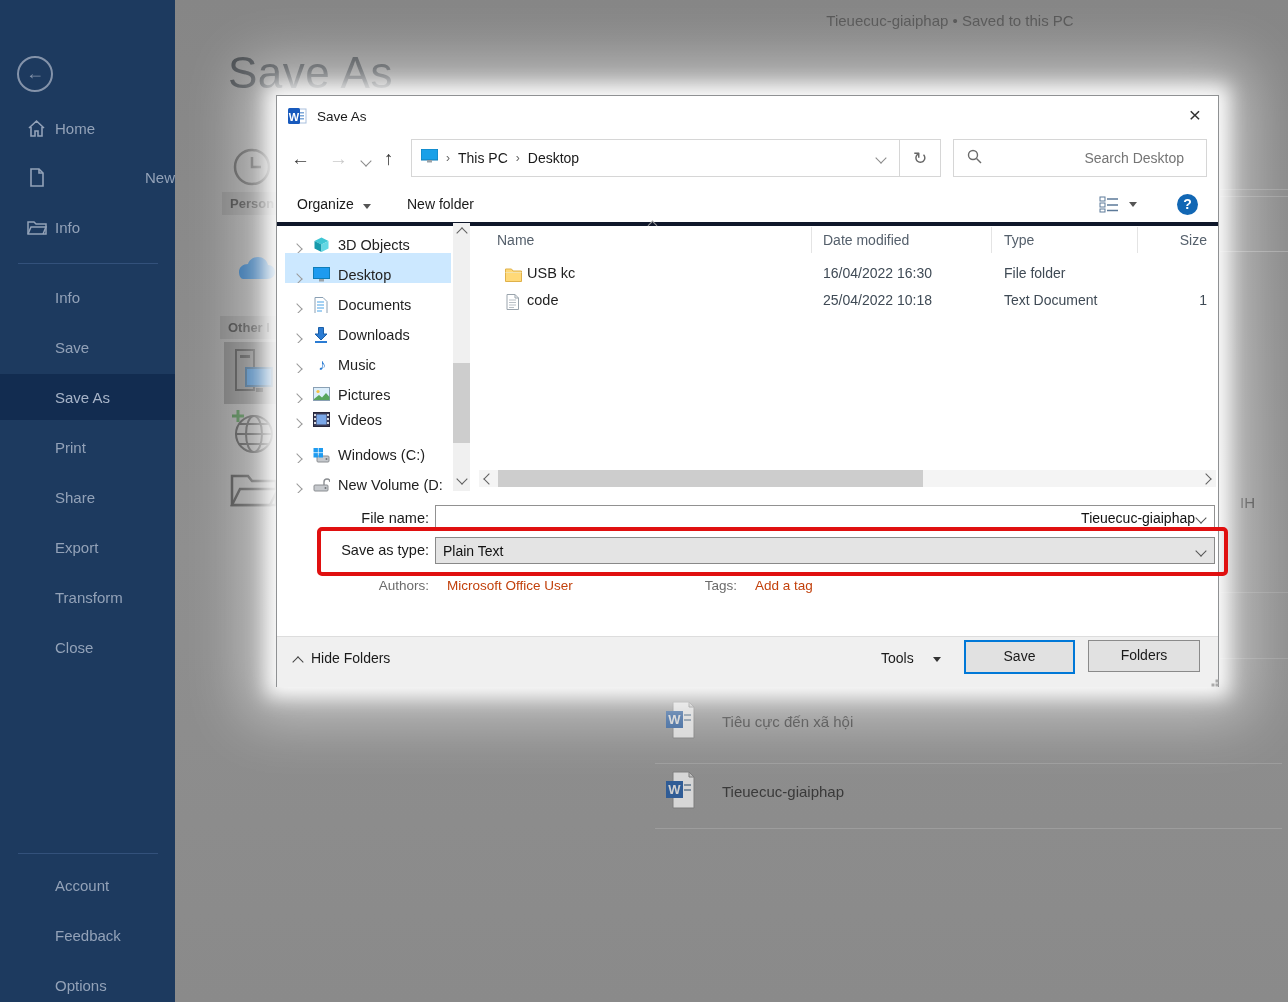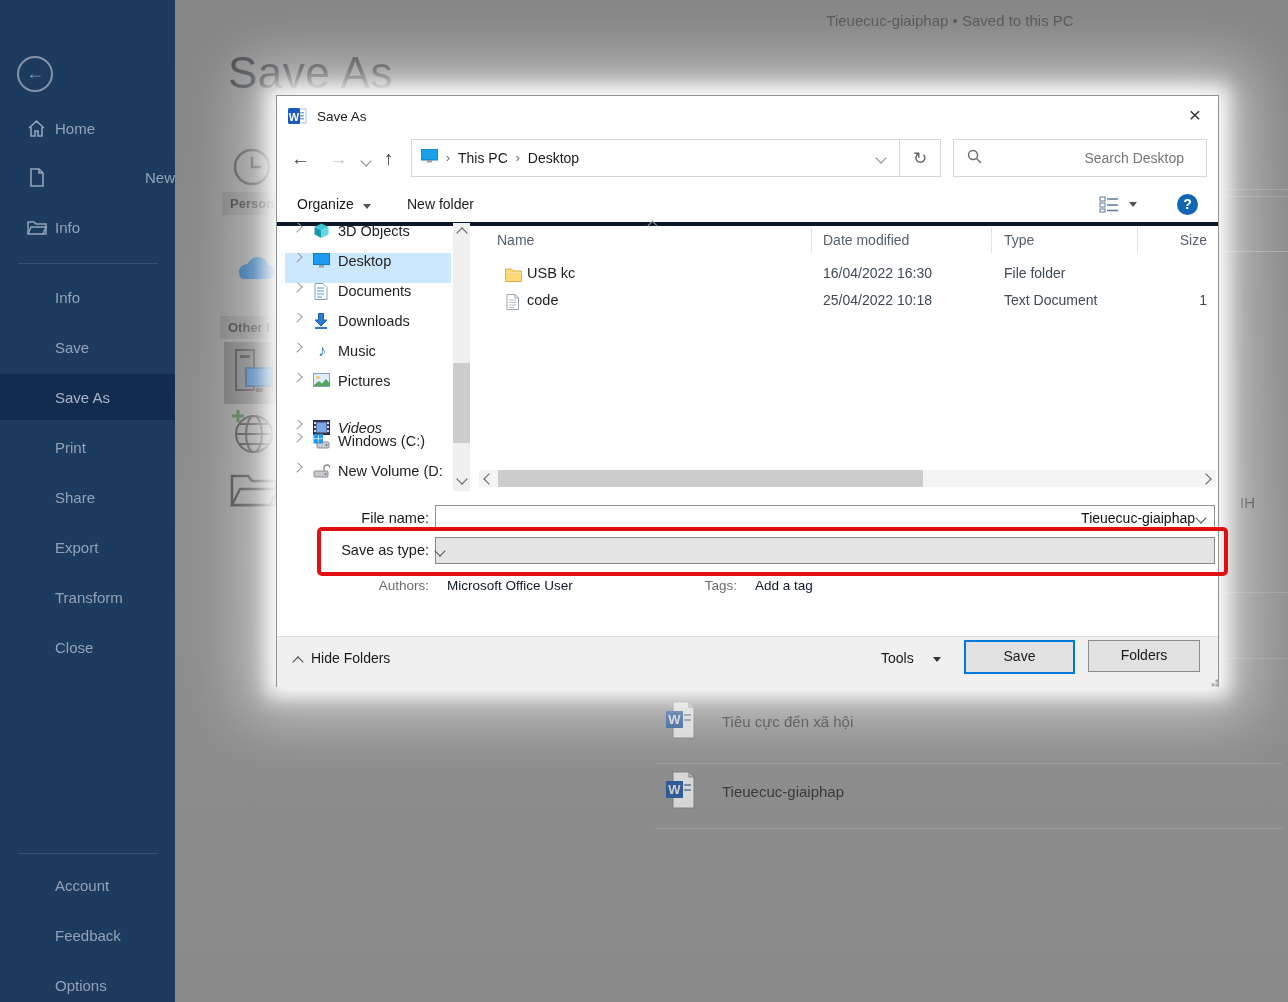--- a/index.html
+++ b/index.html
@@ -43,42 +43,42 @@
         border-bottom:1.6px solid currentColor;}
   .chev.down{transform:rotate(45deg);} .chev.up{transform:rotate(-135deg);}
   .chev.right{transform:rotate(-45deg);} .chev.left{transform:rotate(135deg);}
   .tri-down{display:inline-block;width:0;height:0;border-left:4px solid transparent;
             border-right:4px solid transparent;border-top:5px solid currentColor;}
   .toolrow{position:absolute;left:0;top:92px;width:100%;height:34px;border-bottom:4px solid #0f172a;}
   .toolrow .t{position:absolute;top:8px;font-size:14px;color:#1a1a1a;}
   .helpc{position:absolute;width:21px;height:21px;border-radius:50%;background:#1267b4;color:#fff;
          font-size:14px;font-weight:bold;text-align:center;line-height:21px;}
   
-  .tree-row{position:absolute;left:8px;width:166px;height:30px;display:flex;align-items:flex-start;font-size:14.5px;color:#222;overflow:hidden;white-space:nowrap;}
+  .tree-row{position:absolute;left:8px;width:166px;height:30px;display:flex;align-items:flex-end;font-size:14.5px;color:#222;overflow:hidden;white-space:nowrap;}
   .tree-row .exp{color:#9a9a9a;margin-left:8px;flex:0 0 auto;}
   .tree-row .ticon{width:18px;height:16px;margin-left:12px;flex:0 0 auto;}
   .tree-row .tlabel{margin-left:7px;}
   .tree-sel{background:#cce8ff;}
   .vscroll{position:absolute;left:176px;top:127px;width:17px;height:268px;background:#f0f0f0;}
   .vthumb{position:absolute;left:0;width:17px;background:#cdcdcd;}
   .sarrow{position:absolute;left:5px;color:#5f5f5f;}
   
   .colhead{position:absolute;font-size:14px;color:#55606c;}
   .vline{position:absolute;width:1px;background:#e4e4e4;}
   .frow-txt{position:absolute;font-size:14.5px;color:#1f1f1f;white-space:nowrap;}
   .frow-sub{position:absolute;font-size:14px;color:#3f4a55;white-space:nowrap;}
   .hscroll{position:absolute;left:202px;top:374px;width:737px;height:17px;background:#f4f4f4;}
   .hthumb{position:absolute;top:0;height:17px;background:#cdcdcd;}
   
   .flabel{position:absolute;left:20px;width:132px;text-align:right;font-size:14.5px;color:#1a1a1a;}
   .ffield{position:absolute;left:158px;width:778px;display:flex;align-items:center;border:1px solid #919191;background:#fff;font-size:14px;color:#111;}
   .ffield .val{margin-left:7px;flex:1;}
   .ffield .chev{margin-right:9px;color:#555;}
   .meta-lbl{position:absolute;font-size:13.5px;color:#6b6b6b;}
-  .meta-link{position:absolute;font-size:13.5px;color:#0f172a;}
+  .meta-link{position:absolute;font-size:13.5px;color:#c2410c;}
   .footer{position:absolute;left:0;top:540px;width:100%;height:50px;background:#f0f0f0;border-top:1px solid #dddddd;}
   .btn{position:absolute;top:3px;height:30px;background:#e1e1e1;font-size:14px;color:#1a1a1a;
        text-align:center;line-height:29px;}
   .redbox{left:317px;top:527px;width:903px;height:41px;border:4px solid #e01010;border-radius:5px;z-index:30;}
   input{font-family:inherit;text-align:right;}
   .grip{position:absolute;right:3px;bottom:3px;width:8px;height:8px;
         box-shadow:6px 6px 0 -2.5px #aaa,6px 2px 0 -2.5px #aaa,2px 6px 0 -2.5px #aaa;}
 </style>
 </head>
 <body>
@@ -318,21 +318,21 @@
     </div>
     <div class="tree-row" style="top:277px;">
       <span class="chev right exp"></span>
       <span class="ticon"><svg width="17" height="14" viewBox="0 0 17 14">
             <rect x="0.5" y="0.5" width="16" height="13" fill="#dceefb" stroke="#8aa0b4"></rect>
             <circle cx="5" cy="4.5" r="1.6" fill="#f5c242"></circle>
             <path d="M1 12l5-4 3 2.5L13 6l3.5 4v3H1z" fill="#58a55c"></path>
           </svg></span>
       <span class="tlabel">Pictures</span>
     </div>
-    <div class="tree-row" style="top:324px;font-style:italic;">
+    <div class="tree-row" style="top:302px;">
       <span class="chev right exp"></span>
       <span class="ticon"><svg width="17" height="15" viewBox="0 0 17 15">
             <rect x="0.5" y="0.5" width="16" height="14" fill="#3a3a55" stroke="#26263a"></rect>
             <rect x="3.5" y="2.5" width="10" height="10" fill="#7aa7e8"></rect>
             <rect x="1.2" y="2" width="1.6" height="2" fill="#fff"></rect>
             <rect x="1.2" y="6" width="1.6" height="2" fill="#fff"></rect>
             <rect x="1.2" y="10" width="1.6" height="2" fill="#fff"></rect>
             <rect x="14.2" y="2" width="1.6" height="2" fill="#fff"></rect>
             <rect x="14.2" y="6" width="1.6" height="2" fill="#fff"></rect>
             <rect x="14.2" y="10" width="1.6" height="2" fill="#fff"></rect>
@@ -404,20 +404,21 @@
     </div>
 
     <div class="flabel" style="top:414px;">File name:</div>
     <div class="ffield" style="top:409px;height:24px;">
       <input class="val" style="border: none; outline: none; background: transparent; font-size: 14px; color: rgb(17, 17, 17);" value="Tieuecuc-giaiphap">
       <span class="chev down"></span>
     </div>
 
     <div class="flabel" style="top:446px;">Save as type:</div>
     <div class="ffield" style="top:441px;height:25px;background:#e4e4e4;border-color:#898989;">
+      <span class="val">Plain Text</span>
       <span class="chev down"></span>
     </div>
 
     <div class="meta-lbl" style="left:20px;top:482px;width:132px;text-align:right;">Authors:</div>
     <div class="meta-link" style="left:170px;top:482px;">Microsoft Office User</div>
     <div class="meta-lbl" style="left:394px;top:482px;width:66px;text-align:right;">Tags:</div>
     <div class="meta-link" style="left:478px;top:482px;">Add a tag</div>
 
     <div class="footer">
       <span class="chev up abs" style="left:17px;top:21px;color:#444;"></span>

